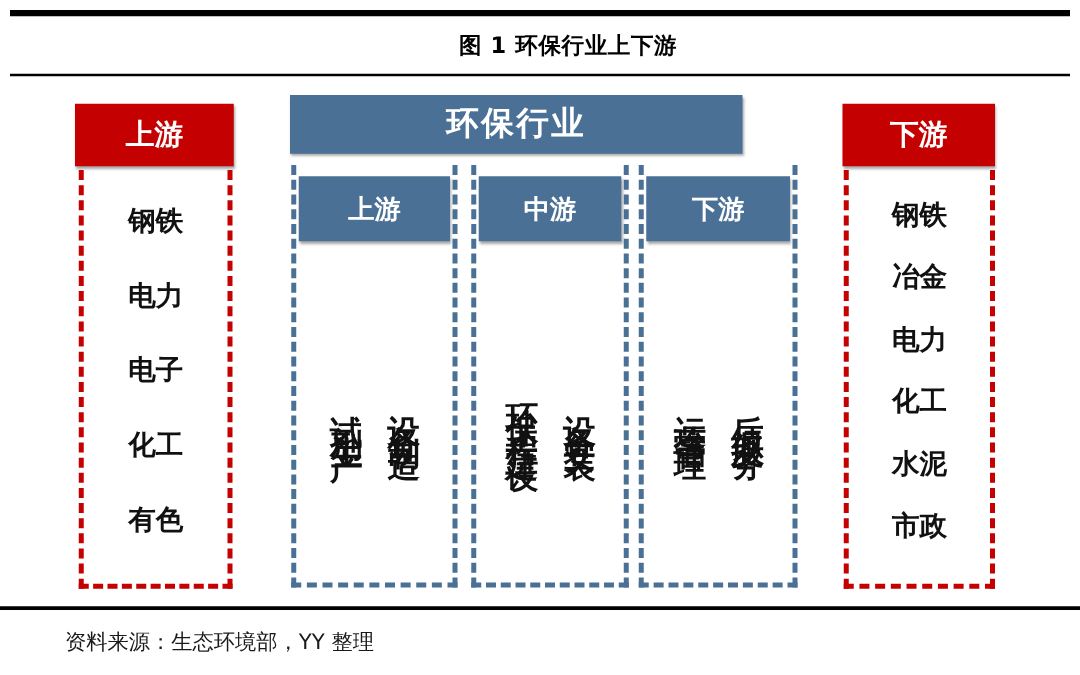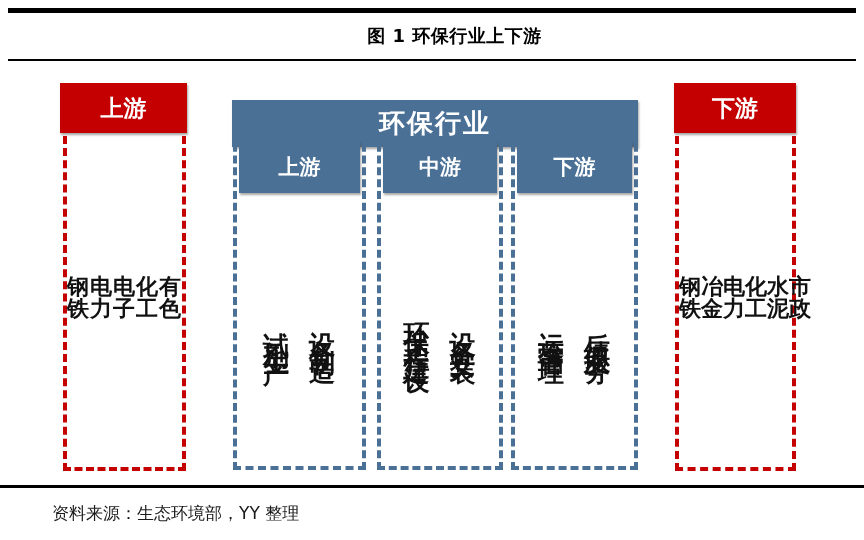--- a/index.html
+++ b/index.html
@@ -27,26 +27,26 @@
   .solid-hdr {
     position: absolute;
     color: #fff; font-weight: bold; text-align: center;
     box-shadow: 1px 2px 2px rgba(80,80,80,0.5);
   }
   .red-bg  { background: var(--red,  #c40000); }
   .blue-bg { background: var(--blue, #4a7096); }
 
   .hdr-left  { left: 60px;  top: 83px; width: 127px; height: 50px; line-height: 50px; font-size: 23px; }
   .hdr-right { left: 674px; top: 83px; width: 122px; height: 50px; line-height: 50px; font-size: 23px; }
-  .hdr-main  { left: 232px; top: 100px; width: 406px; height: 47px; line-height: 47px; font-size: 26px; letter-spacing: 2px; }
+  .hdr-main  { left: 232px; top: 76px; width: 362px; height: 47px; line-height: 47px; font-size: 26px; letter-spacing: 2px; }
 
   .side-box {
     position: absolute; box-sizing: border-box;
     border: 4px dashed var(--red, #c40000); border-top: none;
-    display: flex; flex-direction: row;
+    display: flex; flex-direction: column;
     justify-content: space-around; align-items: center;
     padding: 12px 0 20px 0;
   }
   .side-box-left  { left: 63px;  top: 136px; width: 123px; height: 335px; }
   .side-box-right { left: 675px; top: 136px; width: 121px; height: 335px; }
   .side-item { font-size: 22px; font-weight: bold; color: #111; line-height: 1; }
 
   .mid-col {
     position: absolute; top: 132px; height: 338px;
     box-sizing: border-box;

